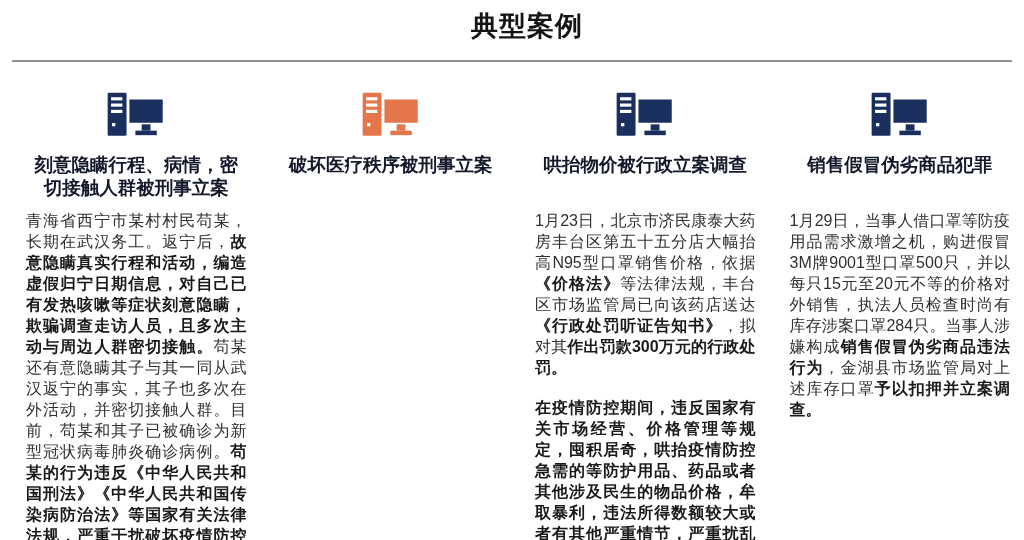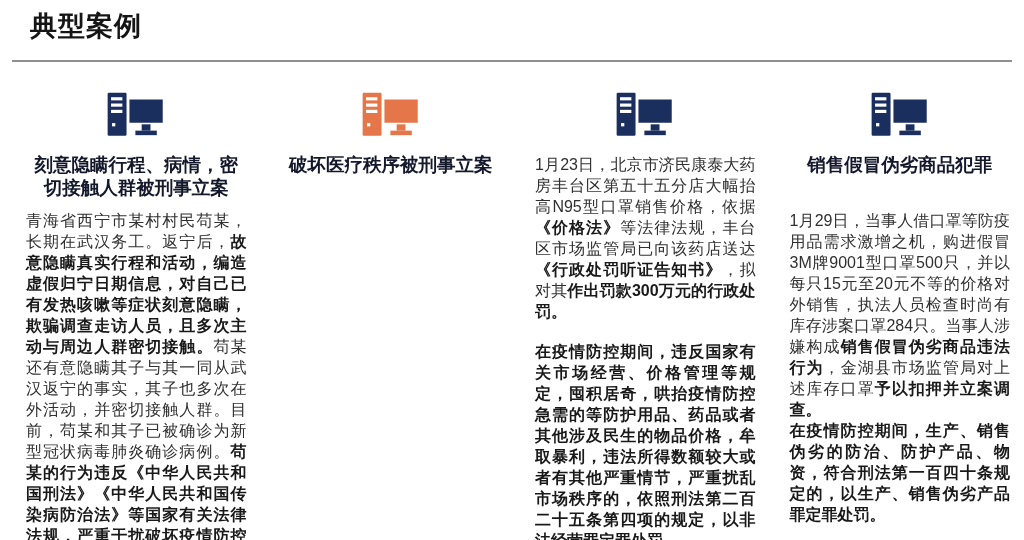--- a/index.html
+++ b/index.html
@@ -10,20 +10,21 @@
     overflow:hidden;
   }
   .slide { width:1024px; height:540px; position:relative; }
 
   .slide-title {
     margin:8px 0 16px 30px;
     font-size:27px;
     font-weight:bold;
     color:#151515;
     letter-spacing:1px;
+    text-align:center;
   }
   .divider {
     margin:7px 12px 0 12px;
     height:0;
     border-top:2px solid #8f8f8f;
   }
 
   .cases-grid {
     display:grid;
     grid-template-columns:repeat(4,1fr);
@@ -126,20 +127,21 @@
           <rect x="22.5" y="30.5" width="17" height="3.6"></rect>
         </g>
         <g fill="#ffffff">
           <rect x="3.2" y="4" width="9" height="2.5"></rect>
           <rect x="3.2" y="9" width="9" height="2.5"></rect>
           <rect x="3.2" y="14" width="9" height="2.5"></rect>
           <rect x="4" y="24.5" width="2.6" height="2.6"></rect>
         </g>
       </svg>
     </div>
+    <h3 class="case-title">哄抬物价被行政立案调查</h3>
     <div class="case-body">
           <p><span>1月23日，北京市济民康泰大药房丰台区第五十五分店大幅抬高N95型口罩销售价格，依据</span><b>《价格法》</b><span>等法律法规，丰台区市场监管局已向该药店送达</span><b>《行政处罚听证告知书》</b><span>，拟对其</span><b>作出罚款300万元的行政处罚。</b></p>
           <p class="spaced"><b>在疫情防控期间，违反国家有关市场经营、价格管理等规定，囤积居奇，哄抬疫情防控急需的等防护用品、药品或者其他涉及民生的物品价格，牟取暴利，违法所得数额较大或者有其他严重情节，严重扰乱市场秩序的，依照刑法第二百二十五条第四项的规定，以非法经营罪定罪处罚。</b></p>
         </div>
   </div>
 
   <div class="case">
     <div class="icon-wrap">
       <svg class="pc-icon" width="58" height="47" viewBox="0 0 46 37" aria-hidden="true" style="color: rgb(27, 47, 94);">
         <g fill="currentColor">
@@ -152,17 +154,16 @@
           <rect x="3.2" y="4" width="9" height="2.5"></rect>
           <rect x="3.2" y="9" width="9" height="2.5"></rect>
           <rect x="3.2" y="14" width="9" height="2.5"></rect>
           <rect x="4" y="24.5" width="2.6" height="2.6"></rect>
         </g>
       </svg>
     </div>
     <h3 class="case-title">销售假冒伪劣商品犯罪</h3>
     <div class="case-body">
           <p><span>1月29日，当事人借口罩等防疫用品需求激增之机，购进假冒3M牌9001型口罩500只，并以每只15元至20元不等的价格对外销售，执法人员检查时尚有库存涉案口罩284只。当事人涉嫌构成</span><b>销售假冒伪劣商品违法行为</b><span>，金湖县市场监管局对上述库存口罩</span><b>予以扣押并立案调查。</b></p>
-          <p><b>在疫情防控期间，生产、销售伪劣的防治、防护产品、物资，符合刑法第一百四十条规定的，以生产、销售伪劣产品罪定罪处罚。</b></p>
         </div>
   </div>
 </div>
 </div>
 
 </body></html>

